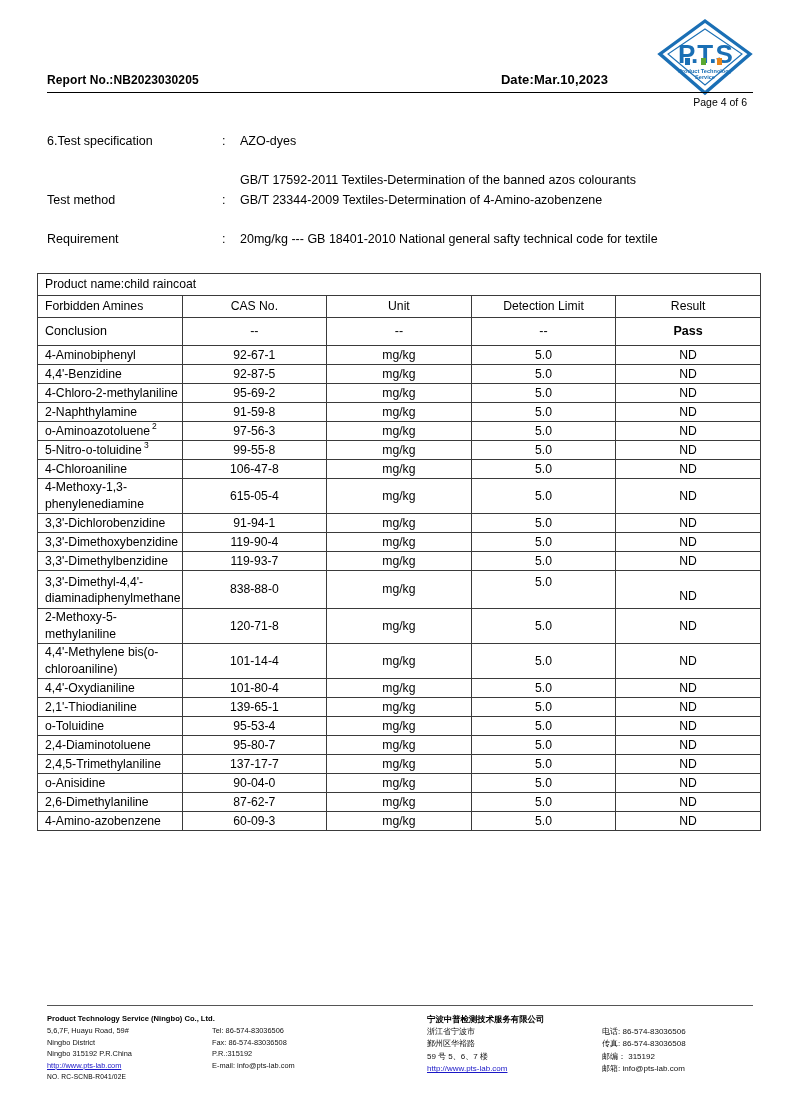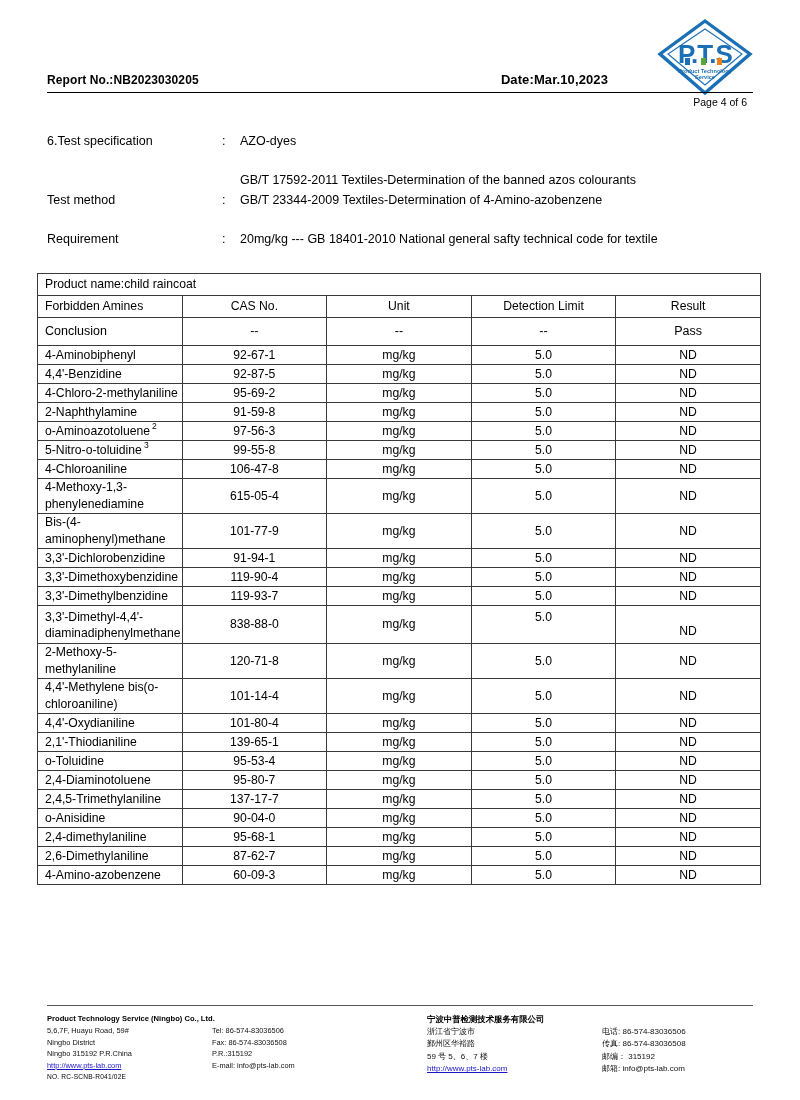--- a/index.html
+++ b/index.html
@@ -136,21 +136,21 @@
     font-size: 12.2px;
   }
   .row-head td {
     height: 22px;
     font-size: 12.2px;
   }
   .row-conclusion td {
     height: 28px;
     font-size: 12.5px;
   }
-  .row-conclusion .c-res { font-weight: normal; }
+  .row-conclusion .c-res { font-weight: bold; }
 
   .row-tall td { height: 38px; }
   .row-tall .c-name {
     line-height: 16px;
     padding-top: 1px;
   }
   .row-tall .c-dl { vertical-align: top; padding-top: 3px; }
   .row-tall .c-res { vertical-align: bottom; padding-bottom: 3px; }
 
   .sup {
@@ -367,27 +367,20 @@
           <td class="c-res">ND</td>
         </tr>
         <tr>
           <td class="c-name">4-Methoxy-1,3-phenylenediamine</td>
           <td class="c-cas">615-05-4</td>
           <td class="c-unit">mg/kg</td>
           <td class="c-dl">5.0</td>
           <td class="c-res">ND</td>
         </tr>
         <tr>
-          <td class="c-name">Bis-(4-aminophenyl)methane</td>
-          <td class="c-cas">101-77-9</td>
-          <td class="c-unit">mg/kg</td>
-          <td class="c-dl">5.0</td>
-          <td class="c-res">ND</td>
-        </tr>
-        <tr>
           <td class="c-name">3,3'-Dichlorobenzidine</td>
           <td class="c-cas">91-94-1</td>
           <td class="c-unit">mg/kg</td>
           <td class="c-dl">5.0</td>
           <td class="c-res">ND</td>
         </tr>
         <tr>
           <td class="c-name">3,3'-Dimethoxybenzidine</td>
           <td class="c-cas">119-90-4</td>
           <td class="c-unit">mg/kg</td>
@@ -456,27 +449,20 @@
         <tr>
           <td class="c-name">2,4,5-Trimethylaniline</td>
           <td class="c-cas">137-17-7</td>
           <td class="c-unit">mg/kg</td>
           <td class="c-dl">5.0</td>
           <td class="c-res">ND</td>
         </tr>
         <tr>
           <td class="c-name">o-Anisidine</td>
           <td class="c-cas">90-04-0</td>
-          <td class="c-unit">mg/kg</td>
-          <td class="c-dl">5.0</td>
-          <td class="c-res">ND</td>
-        </tr>
-        <tr>
-          <td class="c-name">2,4-dimethylaniline</td>
-          <td class="c-cas">95-68-1</td>
           <td class="c-unit">mg/kg</td>
           <td class="c-dl">5.0</td>
           <td class="c-res">ND</td>
         </tr>
         <tr>
           <td class="c-name">2,6-Dimethylaniline</td>
           <td class="c-cas">87-62-7</td>
           <td class="c-unit">mg/kg</td>
           <td class="c-dl">5.0</td>
           <td class="c-res">ND</td>

